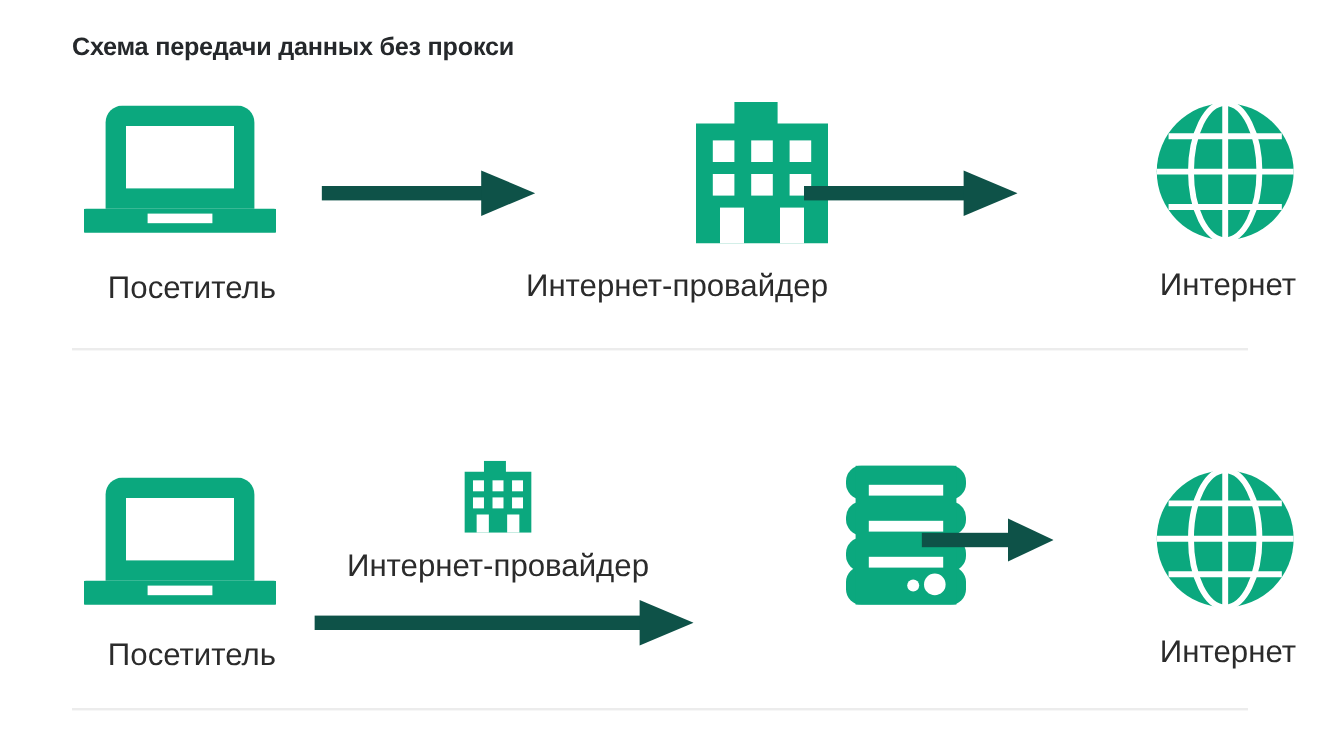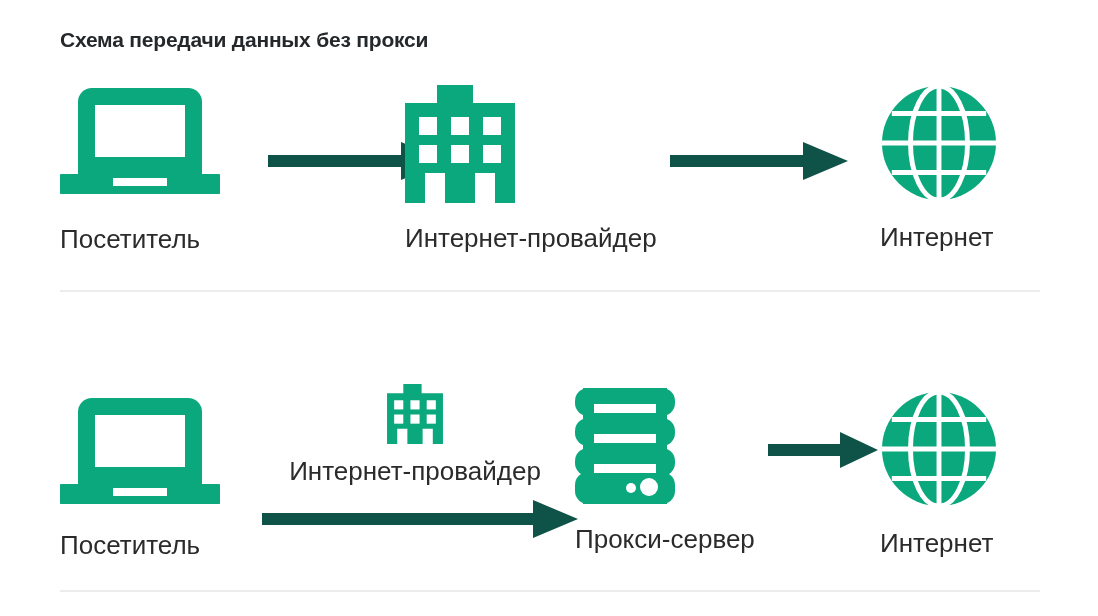--- a/index.html
+++ b/index.html
@@ -37,21 +37,21 @@
     background: #ececec;
   }
   #divider-1 { top: 290px; }
   #divider-2 { top: 590px; }
 
   
   .node {
     position: absolute;
     display: flex;
     flex-direction: column;
-    align-items: flex-start;
+    align-items: flex-end;
   }
   .node-label {
     font-size: 26px;
     color: #2b2b2b;
     white-space: nowrap;
     line-height: 1;
   }
   .icon-wrap { display: block; line-height: 0; }
 
   
@@ -178,21 +178,20 @@
         <rect x="0" y="60" width="100" height="28" rx="13" fill="#0BA87E"></rect>
         <rect x="0" y="84" width="100" height="32" rx="13" fill="#0BA87E"></rect>
         <rect x="8" y="0" width="84" height="116" fill="#0BA87E"></rect>
         <rect x="19" y="16" width="62" height="9" fill="#ffffff"></rect>
         <rect x="19" y="46" width="62" height="9" fill="#ffffff"></rect>
         <rect x="19" y="76" width="62" height="9" fill="#ffffff"></rect>
         <circle cx="56" cy="100" r="5" fill="#ffffff"></circle>
         <circle cx="74" cy="99" r="9" fill="#ffffff"></circle>
       </svg>
     </span>
-    <span class="node-label" style="margin-top:22px;">Прокси-сервер</span>
   </div>
 
   <div class="arrow" id="arrow-4" style="left:768px; top:429px;">
     <svg width="110" height="42" viewBox="0 0 110 42">
       <rect x="0" y="15" width="78" height="12" fill="#0E5248"></rect>
       <path d="M72 3 L110 21 L72 39 Z" fill="#0E5248"></path>
     </svg>
   </div>
 
   <div class="node" id="node-internet2" style="left:880px; top:390px; width:200px;">

